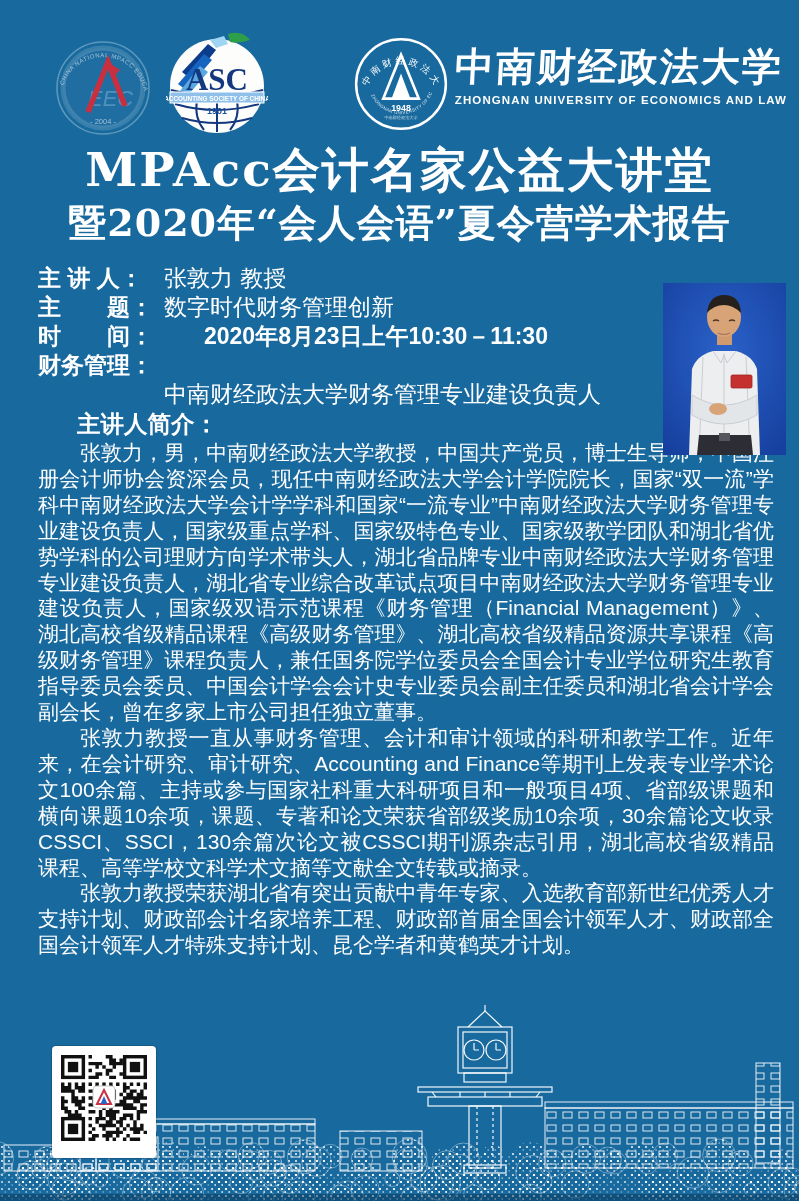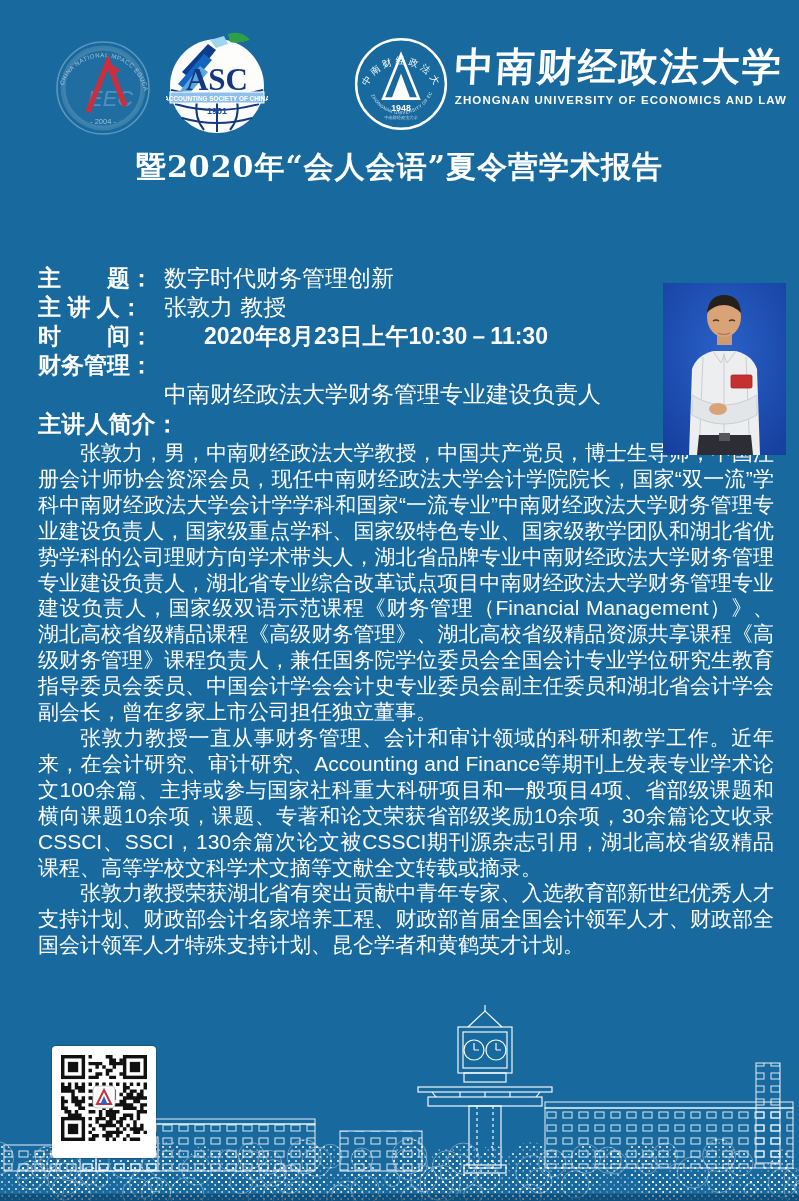--- a/index.html
+++ b/index.html
@@ -11,29 +11,29 @@
   .logo-zuel{position:absolute;right:12px;top:36px;display:flex;align-items:flex-start;}
   .zuel-seal{width:96px;height:96px;flex:none;}
   .zuel-text{margin-left:6px;padding-top:8px;}
   .zuel-cn{font-family:"DejaVu Serif",serif;font-weight:700;font-size:39px;line-height:44px;
            letter-spacing:2px;white-space:nowrap;transform:skewX(-3deg);}
   .zuel-en{font-size:11.5px;font-weight:700;letter-spacing:1.1px;margin-top:6px;text-align:center;white-space:nowrap;}
   
   .titles{position:absolute;top:142px;left:0;width:100%;text-align:center;
           font-family:"DejaVu Serif",serif;font-weight:700;}
   .title1{font-size:47px;line-height:56px;letter-spacing:2px;}
-  .title2{font-size:30px;line-height:50px;letter-spacing:1px;}
+  .title2{font-size:38px;line-height:50px;letter-spacing:1px;}
   
   .content{position:absolute;left:38px;top:264px;width:736px;}
   .irow{display:flex;line-height:29px;font-size:23px;}
   .ilabel{flex:none;width:126px;font-weight:700;white-space:pre;}
   .ivalue{font-family:"DejaVu Serif",serif;}
   .irow.sans .ivalue{font-family:"Liberation Sans",sans-serif;}
   .irow.bold .ivalue{font-weight:700;margin-left:40px;}
-  .bio-heading{font-size:23.5px;font-weight:700;line-height:31px;}
+  .bio-heading{font-size:23.5px;font-weight:700;line-height:31px;margin-left:39px;}
   .bio p{margin:0;font-size:21px;line-height:25.9px;text-align:justify;text-indent:2em;
          font-family:Liberation Sans, sans-serif;}
   
   .photo{position:absolute;left:663px;top:283px;width:123px;height:172px;}
   
   .campus{position:absolute;left:0;bottom:0;width:799px;height:196px;}
   .qr-box{position:absolute;left:52px;top:1046px;width:104px;height:112px;background:#fff;
           border-radius:4px;box-shadow:0 0 0 1px rgba(0,0,0,.15);display:flex;align-items:center;justify-content:center;}
   .bottom-strip{position:absolute;left:0;bottom:0;width:100%;height:7px;background:rgba(8,60,95,.55);}
 </style>
@@ -105,31 +105,32 @@
       <text x="46" y="72" text-anchor="middle" font-size="8.5" font-weight="700" fill="#fff">1948</text>
       <text x="46" y="80" text-anchor="middle" font-size="4" fill="rgba(255,255,255,0.7)">中南财经政法大学</text>
     </svg>
     <div class="zuel-text">
       <div class="zuel-cn">中南财经政法大学</div>
       <div class="zuel-en">ZHONGNAN UNIVERSITY OF ECONOMICS AND LAW</div>
     </div>
   </div>
 
   <div class="titles">
+    <div class="title1">MPAcc会计名家公益大讲堂</div>
     <div class="title2">暨2020年“会人会语”夏令营学术报告</div>
   </div>
 
   <div class="content">
+    <div class="irow">
+      <span class="ilabel">主 讲 人：</span>
+      <span class="ivalue">张敦力 教授</span>
+    </div>
     <div class="irow">
       <span class="ilabel">主　　题：</span>
       <span class="ivalue">数字时代财务管理创新</span>
-    </div>
-    <div class="irow">
-      <span class="ilabel">主 讲 人：</span>
-      <span class="ivalue">张敦力 教授</span>
     </div>
     <div class="irow sans bold">
       <span class="ilabel">时　　间：</span>
       <span class="ivalue">2020年8月23日上午10:30－11:30</span>
     </div>
     <div class="irow">
       <span class="ilabel">财务管理：</span>
     </div>
     <div class="irow">
       <span class="ilabel"></span>

